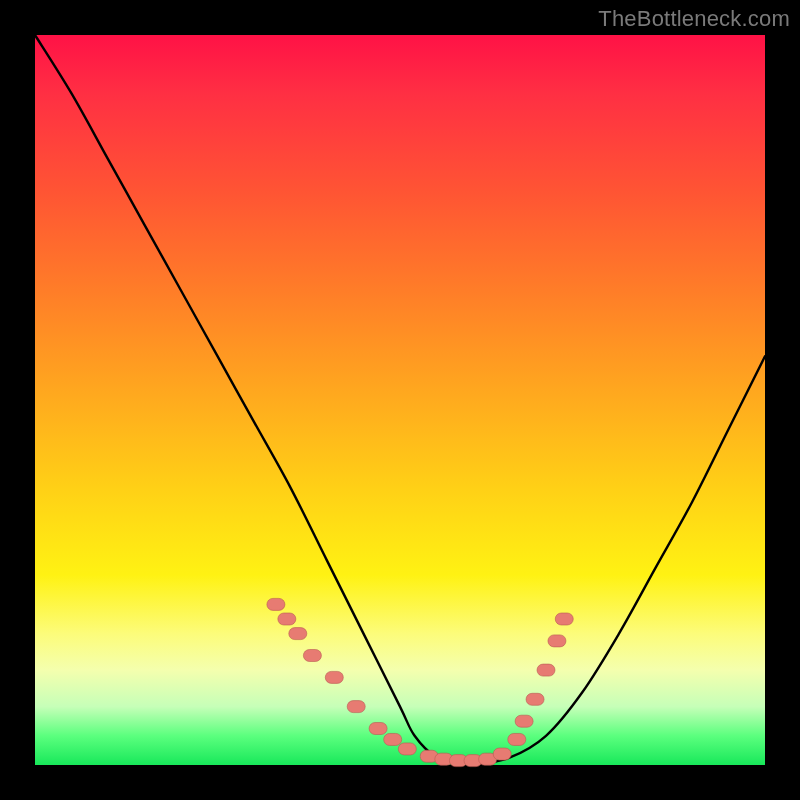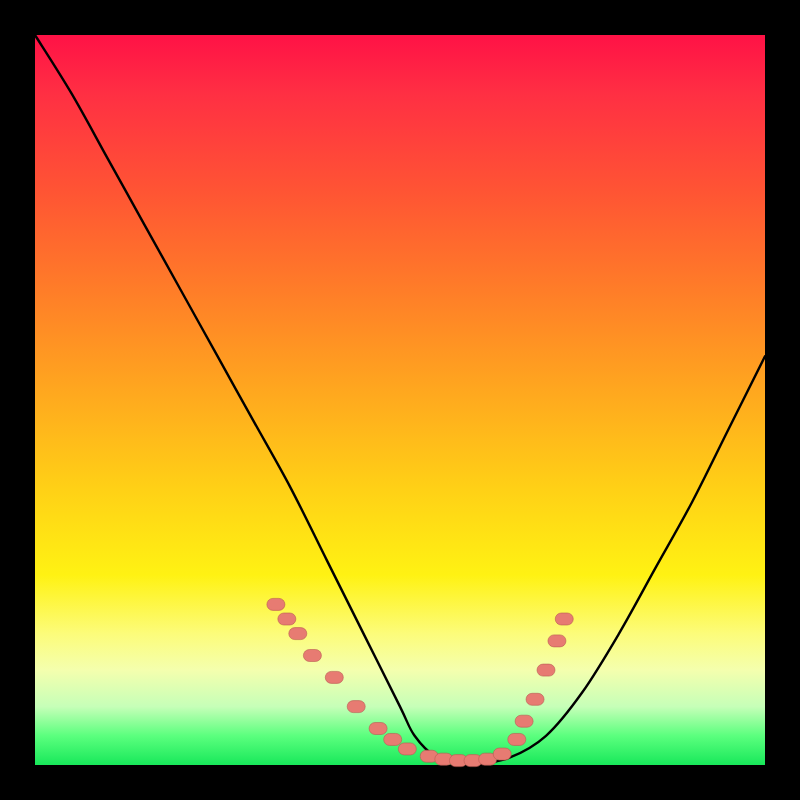--- a/index.html
+++ b/index.html
@@ -59,20 +59,21 @@
     width: 730px;
     height: 730px;
     overflow: visible;
   }
 </style>
 </head>
 <body>
 
 <div class="frame">
 
+  <div class="watermark">TheBottleneck.com</div>
 
   <div class="plot-area">
     <svg class="curve" viewBox="0 0 730 730" preserveAspectRatio="none">
       <path id="curve-path" fill="none" stroke="#000" stroke-width="2.4" stroke-linecap="round" stroke-linejoin="round" d="M 0.00 0.00 C 6.08 9.73, 24.33 37.72, 36.50 58.40 C 48.67 79.08, 60.83 102.20, 73.00 124.10 C 85.17 146.00, 97.33 167.90, 109.50 189.80 C 121.67 211.70, 133.83 233.60, 146.00 255.50 C 158.17 277.40, 170.33 299.30, 182.50 321.20 C 194.67 343.10, 206.83 365.00, 219.00 386.90 C 231.17 408.80, 243.33 429.48, 255.50 452.60 C 267.67 475.72, 279.83 501.27, 292.00 525.60 C 304.17 549.93, 316.33 574.27, 328.50 598.60 C 340.67 622.93, 356.48 654.57, 365.00 671.60 C 373.52 688.63, 373.52 692.28, 379.60 700.80 C 385.68 709.32, 394.20 717.83, 401.50 722.70 C 408.80 727.57, 417.32 728.78, 423.40 730.00 C 429.48 731.22, 429.48 731.22, 438.00 730.00 C 446.52 728.78, 462.33 727.57, 474.50 722.70 C 486.67 717.83, 498.83 711.75, 511.00 700.80 C 523.17 689.85, 535.33 674.03, 547.50 657.00 C 559.67 639.97, 571.83 619.28, 584.00 598.60 C 596.17 577.92, 608.33 554.80, 620.50 532.90 C 632.67 511.00, 644.83 490.32, 657.00 467.20 C 669.17 444.08, 681.33 418.53, 693.50 394.20 C 705.67 369.87, 723.92 333.37, 730.00 321.20"></path>
       <g id="points-group">
           <rect x="231.90" y="563.40" width="18" height="12" rx="6" ry="6" fill="#e77b72" stroke="#b85a52" stroke-width="0.6"></rect>
           <rect x="242.85" y="578.00" width="18" height="12" rx="6" ry="6" fill="#e77b72" stroke="#b85a52" stroke-width="0.6"></rect>
           <rect x="253.80" y="592.60" width="18" height="12" rx="6" ry="6" fill="#e77b72" stroke="#b85a52" stroke-width="0.6"></rect>
           <rect x="268.40" y="614.50" width="18" height="12" rx="6" ry="6" fill="#e77b72" stroke="#b85a52" stroke-width="0.6"></rect>
           <rect x="290.30" y="636.40" width="18" height="12" rx="6" ry="6" fill="#e77b72" stroke="#b85a52" stroke-width="0.6"></rect>

